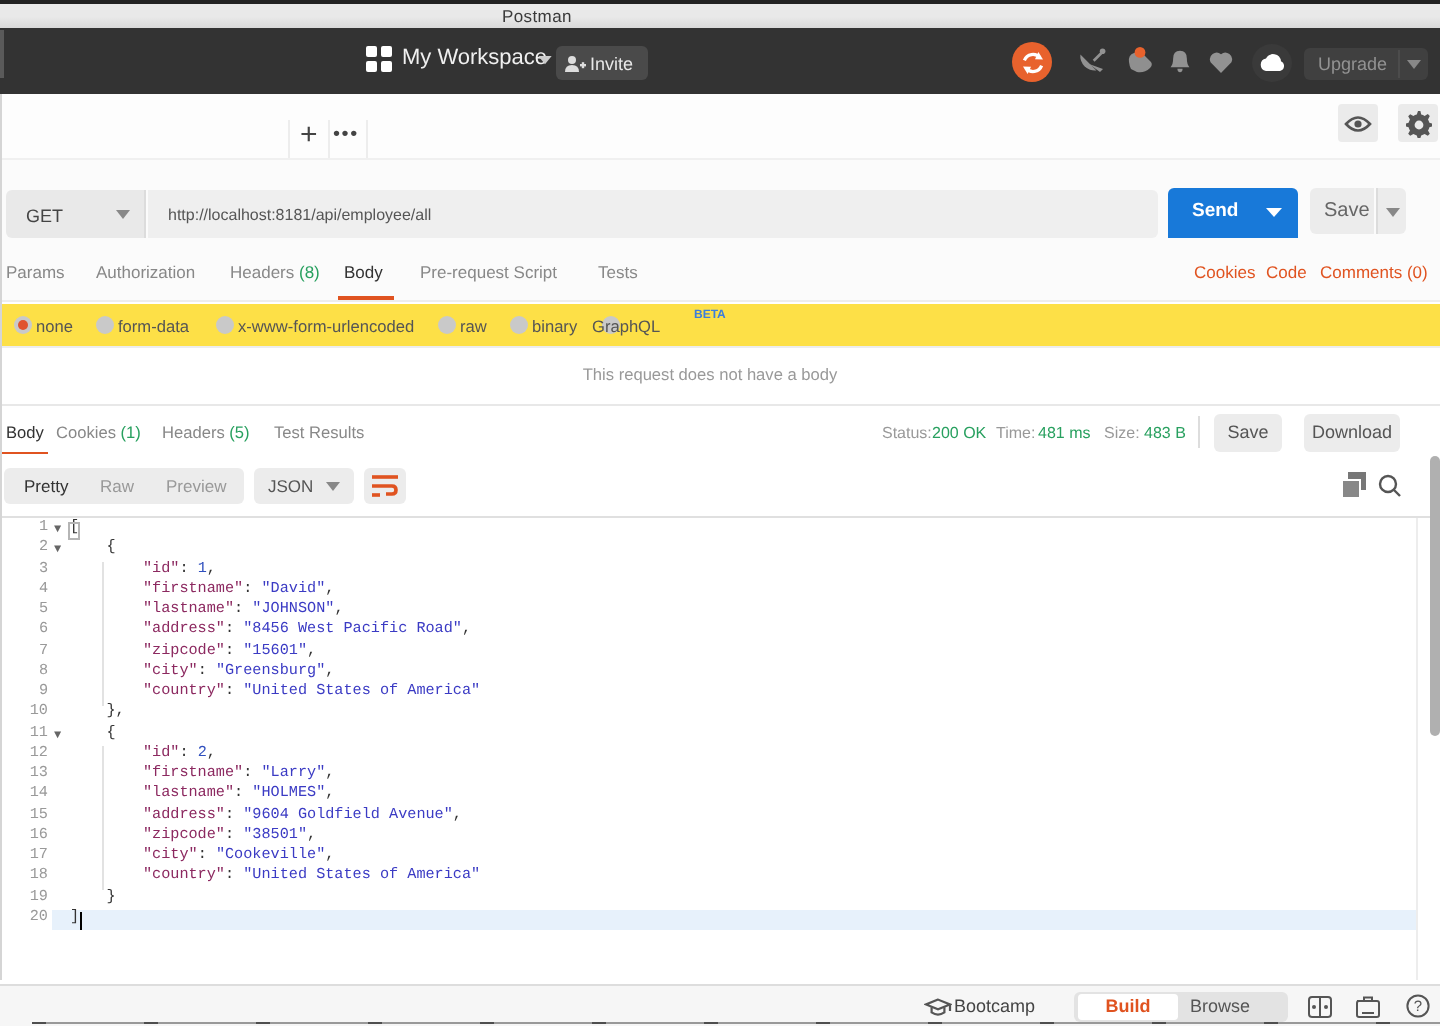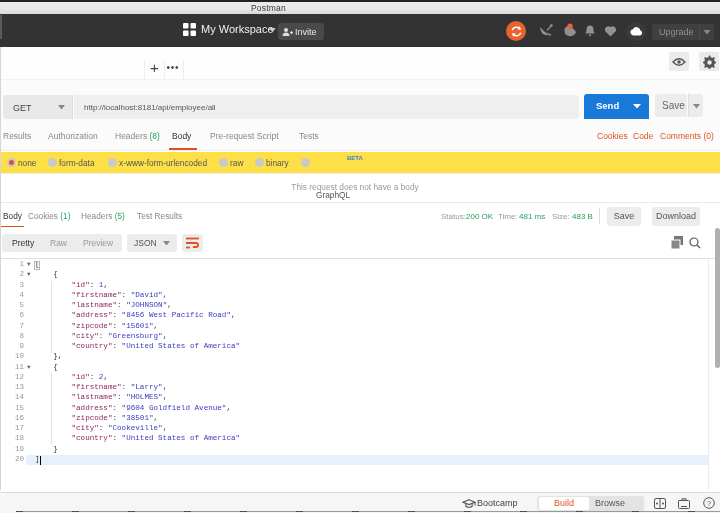--- a/index.html
+++ b/index.html
@@ -83,21 +83,21 @@
 .cl { position:absolute; left:35px; white-space:pre; color:#333; }
 .k { color:#8c2960; } .s { color:#3b3bc4; } .num { color:#2f4fbe; }
 .fold { position:absolute; left:27px; width:7px; color:#666; font-size:6px; }
 
 
 #sthumb { left:715px; top:228px; width:5px; height:140px; background:#b0b0b0; border-radius:3px; }
 
 
 #bottombar { left:0; top:492px; width:720px; height:21px; background:#f6f6f6; border-top:1px solid #ddd; font-size:9px; color:#444; }
 #toggle { position:absolute; left:537px; top:3px; width:107px; height:15px; background:#e3e3e3; border-radius:3px; }
-#toggle .build { position:absolute; left:2px; top:1px; width:50px; height:13px; background:#fff; border-radius:2px; color:#e05320; text-align:center; line-height:13px; }
+#toggle .build { position:absolute; left:2px; top:1px; width:50px; height:13px; background:#fff; border-radius:2px; color:#e05320; text-align:center; line-height:13px;font-weight:bold; }
 #toggle .browse { position:absolute; left:58px; top:1px; width:46px; height:13px; color:#555; text-align:left; line-height:13px; }
 #dockline { left:16px; top:511px; width:704px; height:1.3px; background:repeating-linear-gradient(90deg,#4e4e4e 0 7px,#999 7px 56px); }
 #leftedge { left:0; top:47px; width:1px; height:443px; background:#d5d5d5; }
 </style>
 </head>
 <body>
 <div class="abs" id="topline"></div>
 <div class="abs" id="titlebar">
     <span>Postman</span>
   </div>
@@ -209,21 +209,21 @@
       <span class="t">Save</span>
     </div>
   <div id="savecaret">
     <svg style="position:absolute;left:4px;top:10px" width="7" height="5" viewBox="0 0 7 5">
         <path d="M0 0 L7 0 L3.5 4.5 Z" fill="#888"></path>
       </svg>
   </div>
 </div>
 <div class="abs" style="left:0;top:125.5px;width:720px;height:1px;background:#efefef;"></div>
 <div class="abs" id="reqtabs">
-  <span style="left:3px;">Results</span>
+  <span style="left:3px;">Params</span>
   <span style="left:48px;">Authorization</span>
   <span style="left:115px;">Headers <span class="grn">(8)</span></span>
   <span style="left:172px;color:#333;">Body</span>
   <span style="left:210px;">Pre-request Script</span>
   <span style="left:299px;">Tests</span>
   <span style="left:597px;" class="orng">Cookies</span>
   <span style="left:633px;" class="orng">Code</span>
   <span style="left:660px;" class="orng">Comments (0)</span>
   <div id="bodyunderline"></div>
 </div>
@@ -232,21 +232,21 @@
     <span class="lbl" style="left:18px;">none</span>
   <span class="radio" style="left:48px;"></span>
     <span class="lbl" style="left:59px;">form-data</span>
   <span class="radio" style="left:108px;"></span>
     <span class="lbl" style="left:119px;">x-www-form-urlencoded</span>
   <span class="radio" style="left:219px;"></span>
     <span class="lbl" style="left:230px;">raw</span>
   <span class="radio" style="left:255px;"></span>
     <span class="lbl" style="left:266px;">binary</span>
   <span class="radio" style="left:301px;"></span>
-    <span class="lbl" style="left:316px;margin-top:32px;">GraphQL</span>
+    <span class="lbl" style="left:296px;">GraphQL</span>
   <span style="position:absolute;left:347px;top:3px;font-size:6px;color:#3d7edb;font-weight:bold;">BETA</span>
 </div>
 <div class="abs" id="nobody">This request does not have a body</div>
 <div class="abs" id="resphead">
   <span style="left:3px;color:#333;">Body</span>
   <span style="left:28px;">Cookies <span class="grn">(1)</span></span>
   <span style="left:81px;">Headers <span class="grn">(5)</span></span>
   <span style="left:137px;">Test Results</span>
   <span id="statusline" style="left:441px;top:9px;color:#999;">Status:</span>
   <span id="s2" style="left:466px;top:9px;font-size:8px;" class="grn">200 OK</span>

